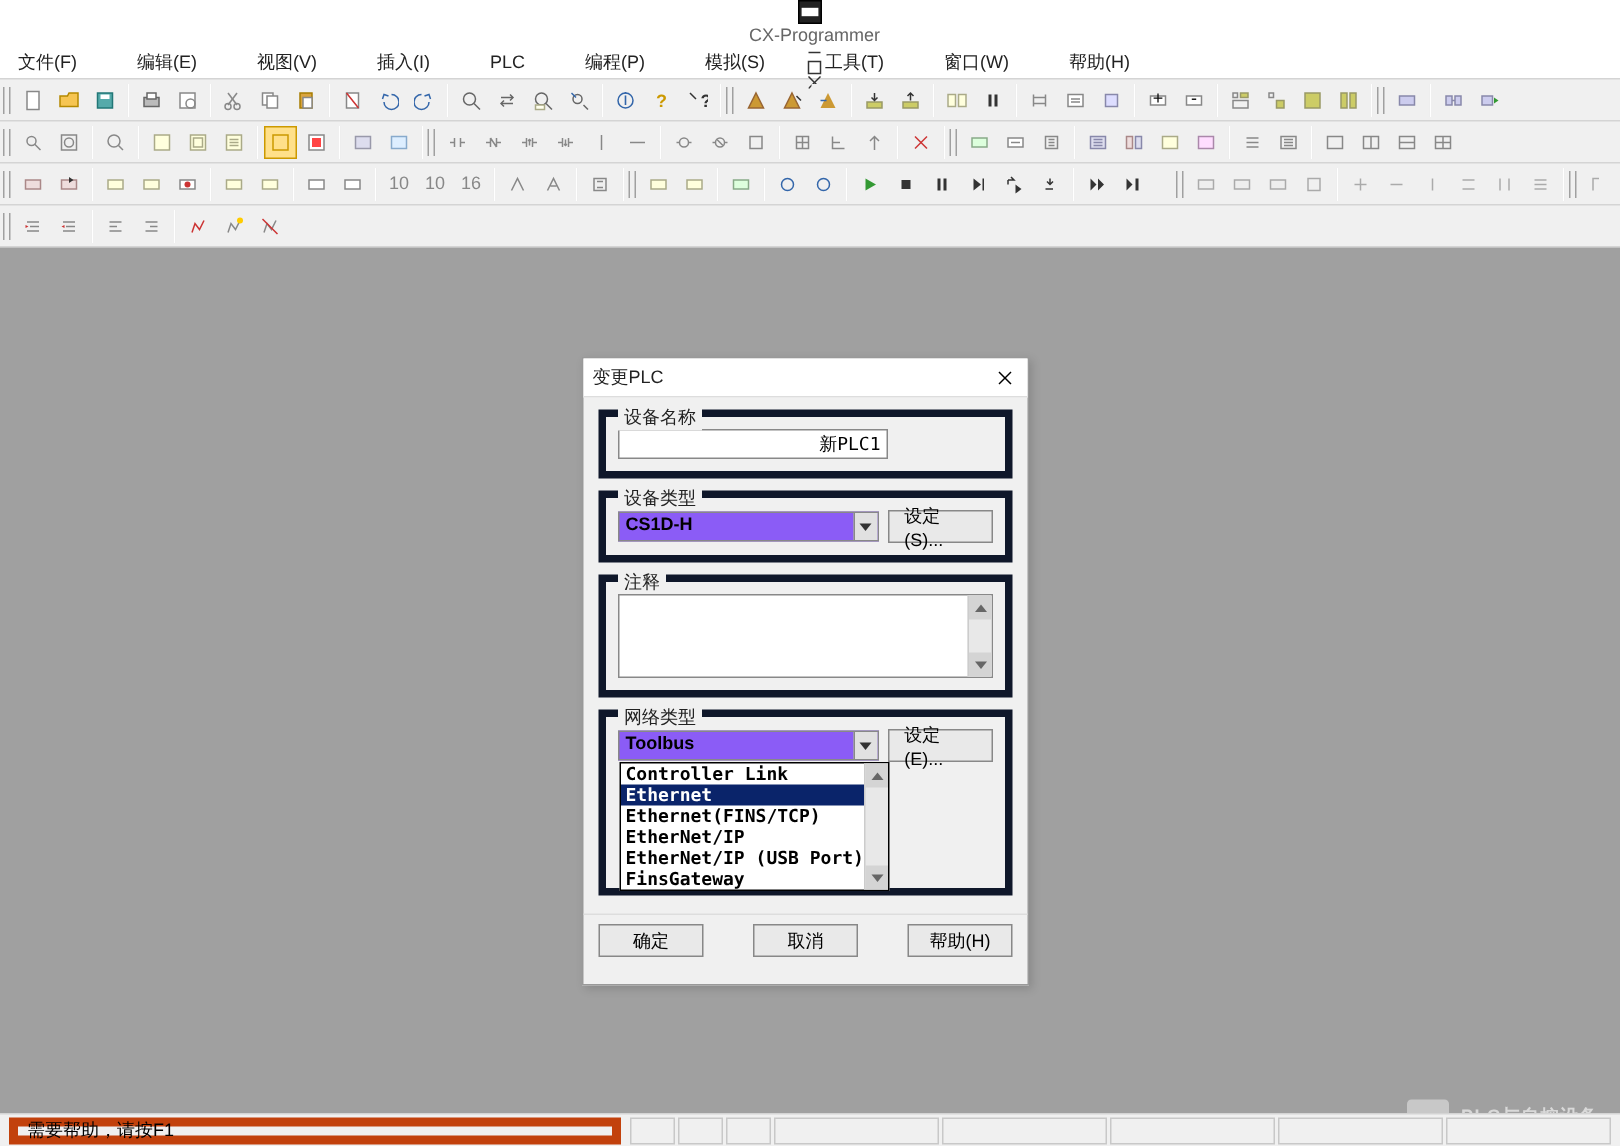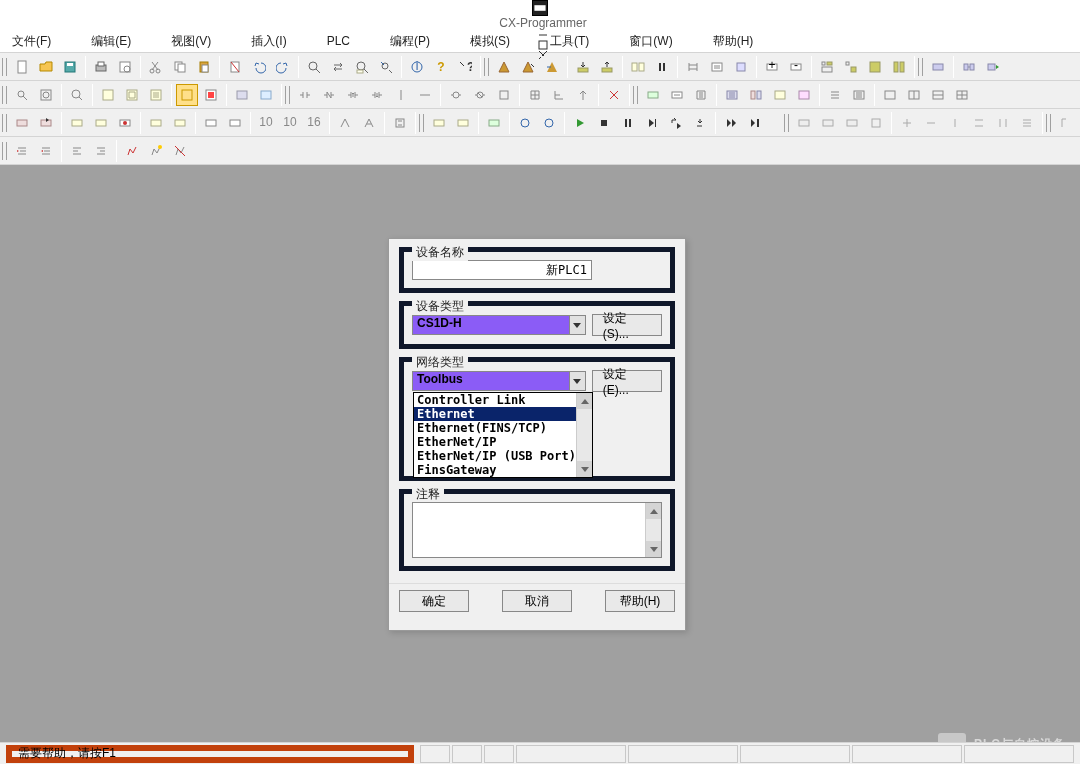--- a/index.html
+++ b/index.html
@@ -836,37 +836,60 @@
           <path d="M3 11l2-6 3 4 3-6" stroke="#888" fill="none"></path>
           <line x1="2" y1="2" x2="12" y2="12" stroke="#c33"></line>
         </svg>
       </div>
   </div>
 </div>
 
 <div class="workspace">
 
   <div class="dialog">
+    <div class="dlg-title">
+      <span class="t">变更PLC</span>
+      <span class="x">
+          <svg viewBox="0 0 10 10" width="10" height="10">
+            <line x1="1" y1="1" x2="9" y2="9" stroke="#000"></line>
+            <line x1="9" y1="1" x2="1" y2="9" stroke="#000"></line>
+          </svg>
+        </span>
+    </div>
     <div class="dlg-body">
 
       <div class="group">
         <div class="legend">设备名称</div>
         <input class="textin" style="width: 180px; text-align: right;" value="新PLC1">
       </div>
 
       <div class="group">
         <div class="legend">设备类型</div>
         <div class="row">
           <div class="combo" style="width:180px">
             <span>CS1D-H</span>
             <div class="arrow">
                 <div class="tri-down"></div>
               </div>
           </div>
           <div class="btn">设定(S)...</div>
+        </div>
+      </div>
+
+      <div class="group">
+        <div class="legend">注释</div>
+        <div class="comment-box">
+          <div class="sb">
+            <div class="up">
+                <div class="tri-up"></div>
+              </div>
+            <div class="dn">
+                <div class="tri-dn-sm"></div>
+              </div>
+          </div>
         </div>
       </div>
 
       <div class="group" style="padding-bottom:0">
         <div class="legend">网络类型</div>
         <div class="row">
           <div class="combo" style="width:180px">
             <span>Toolbus</span>
             <div class="arrow">
                 <div class="tri-down"></div>
@@ -886,34 +909,20 @@
                 <div class="dn">
                     <div class="tri-dn-sm"></div>
                   </div>
               </div>
             </div>
           </div>
           <div class="btn">设定(E)...</div>
         </div>
         <div style="height:84px"></div>
       </div>
-
-      <div class="group">
-        <div class="legend">注释</div>
-        <div class="comment-box">
-          <div class="sb">
-            <div class="up">
-                <div class="tri-up"></div>
-              </div>
-            <div class="dn">
-                <div class="tri-dn-sm"></div>
-              </div>
-          </div>
-        </div>
-      </div>
     </div>
     <div class="dlg-buttons">
       <div class="btn">确定</div>
       <div class="btn">取消</div>
       <div class="btn">帮助(H)</div>
     </div>
   </div>
 
   <div class="watermark">
     <div class="wm-icon"></div>

